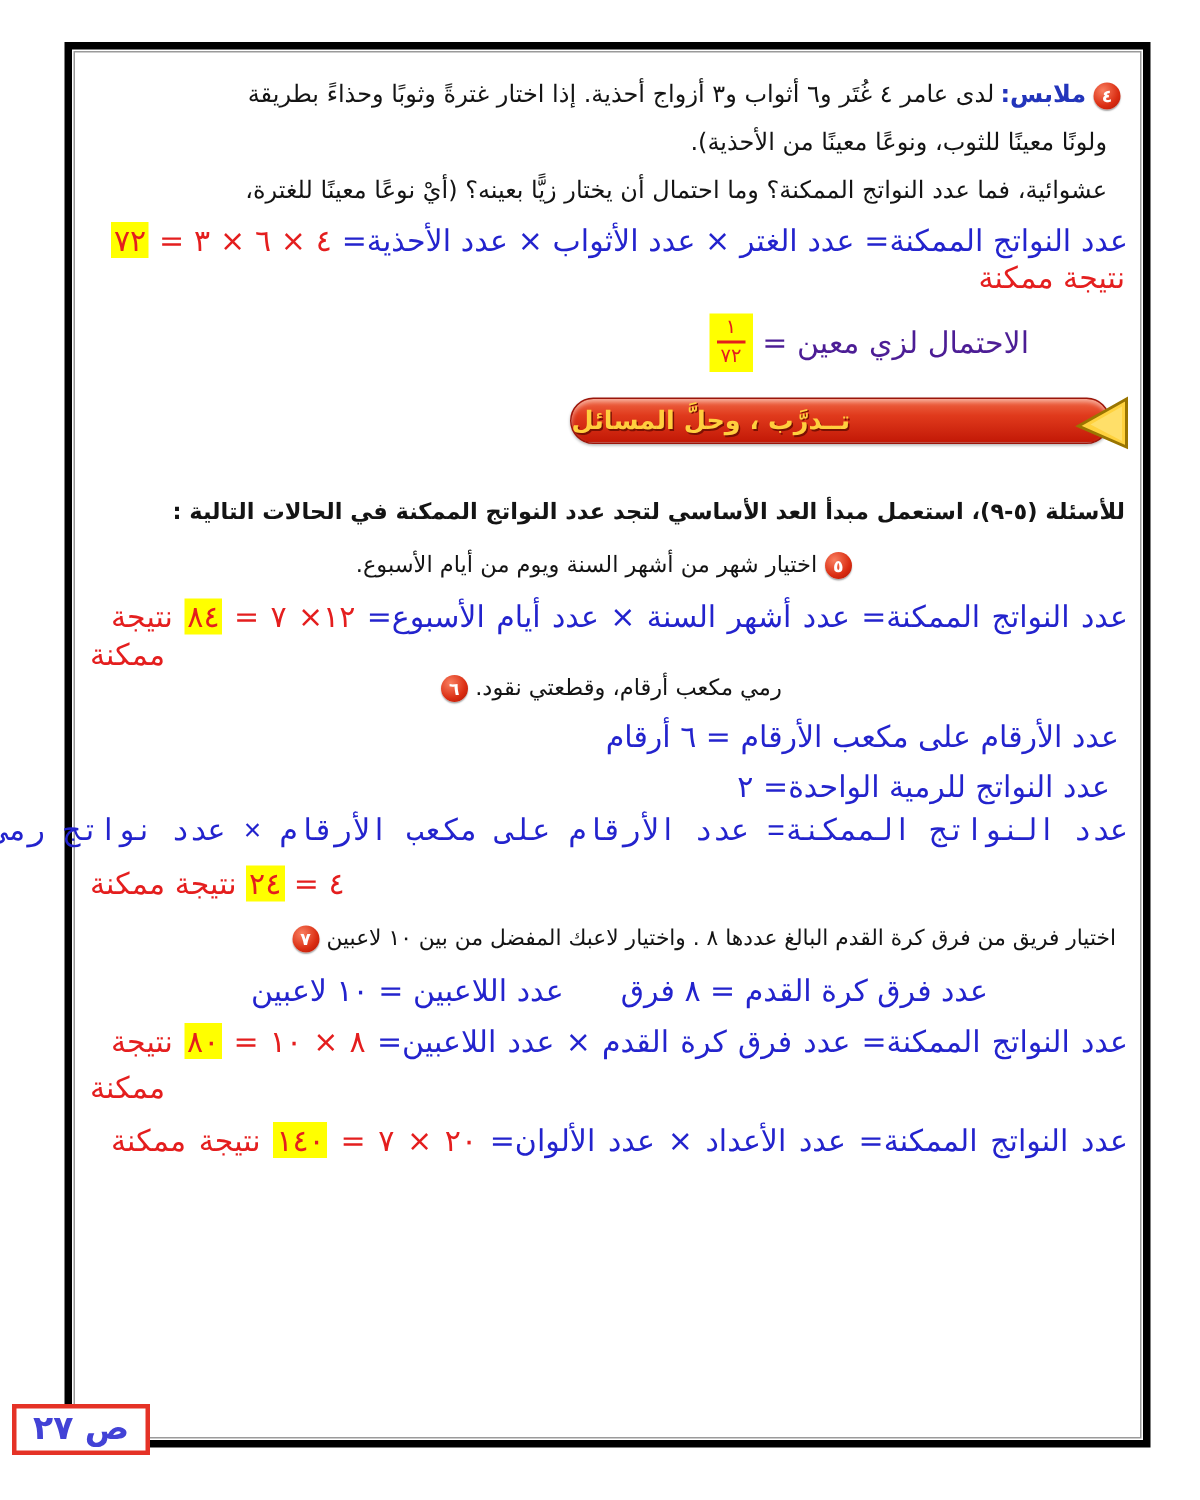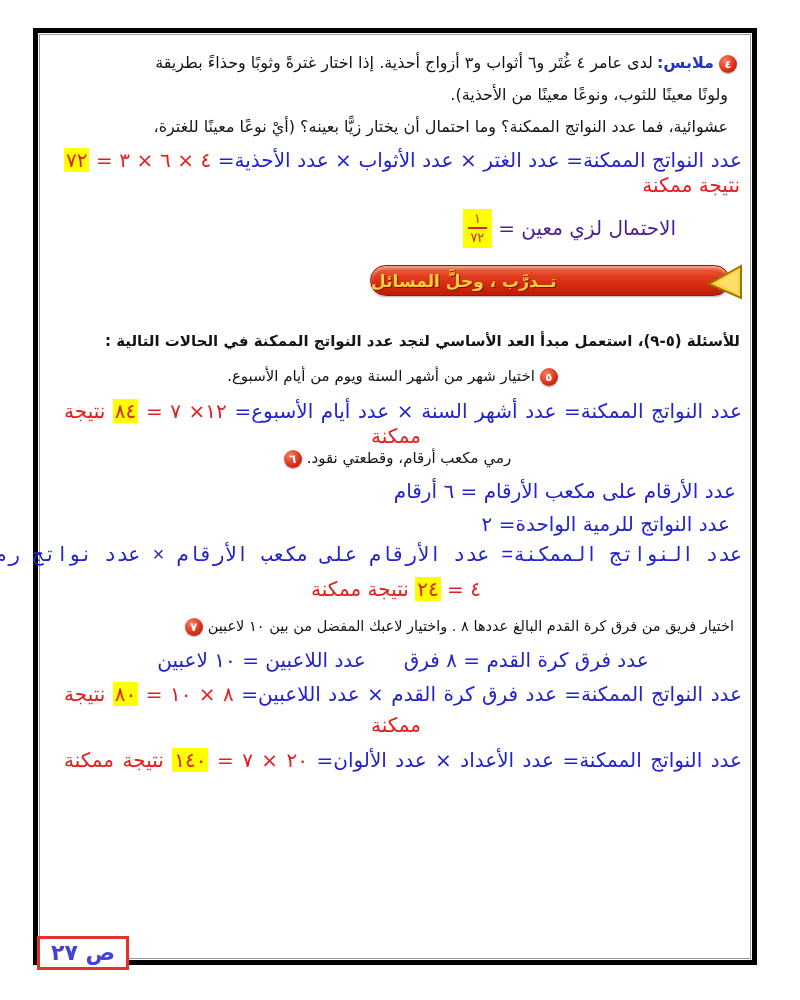--- a/index.html
+++ b/index.html
@@ -1,35 +1,35 @@
 <!DOCTYPE html>
 <html lang="ar"><head>
 <meta charset="utf-8">
 <style>
   html,body{margin:0;padding:0;background:#fff;}
   .canvas{position:relative;width:800px;height:1000px;background:#fff;overflow:hidden;
           font-family:"DejaVu Sans",sans-serif;}
-  .page{position:absolute;left:33px;top:28px;width:724px;height:937px;border:5px solid #000;box-sizing:border-box;background:#fff;}
+  .page{position:absolute;left:43px;top:28px;width:724px;height:937px;border:5px solid #000;box-sizing:border-box;background:#fff;}
   .page-inner{position:absolute;inset:1px;border:1px solid #9a9a9a;}
   .content{position:absolute;inset:0;padding:12px 8px 0 8px;direction:rtl;}
   .line{white-space:nowrap;}
   
   .stmt{font-size:16px;line-height:32px;color:#141414;text-align:right;}
   .stmt-ind{padding-right:14px;}
   .stmt-title{color:#2335bb;font-weight:bold;margin-left:4px;}
   .stmt-sm{font-size:15px;line-height:24px;color:#141414;}
   .stmt-xs{font-size:14.5px;line-height:22px;color:#141414;}
   
   .sol{font-size:20px;line-height:26px;color:#2323cd;padding-left:16px;}
   .seg-red{color:#e41e1e;}
   .hl{background:#ffff00;color:#e41e1e;padding:0 2px;}
   .red-line{color:#e41e1e;}
   .justify{text-align:justify;text-align-last:justify;}
   .t-right{text-align:right;}
-  .t-left{text-align:center;}
+  .t-left{text-align:left;}
   .t-center{text-align:center;}
   
   .badge{display:inline-block;width:18px;height:18px;border-radius:50%;
          background:radial-gradient(circle at 35% 30%, #f97f60, #da2d12 60%, #ad1404);
          color:#fff;font-size:11.5px;font-weight:bold;text-align:center;line-height:18px;
          vertical-align:middle;margin:0 5px;box-shadow:0 1px 1px rgba(0,0,0,.35);}
   
   .prob-row{margin-top:6px;height:50px;text-align:right;padding-right:66px;}
   .prob-label{font-size:20px;color:#4c1d95;line-height:50px;vertical-align:middle;}
   .frac{display:inline-flex;flex-direction:column;align-items:center;vertical-align:middle;
@@ -43,21 +43,21 @@
           background:linear-gradient(180deg,#f06a48 0%,#e03a1c 38%,#c21806 100%);
           box-shadow:inset 0 2px 3px rgba(255,255,255,.45), 0 1px 2px rgba(0,0,0,.3);
           display:flex;align-items:center;justify-content:flex-end;}
   .banner-label{color:#ffcf3e;font-size:17px;font-weight:bold;letter-spacing:1px;
                 text-shadow:1px 1px 0 #7a1004;}
   .banner-arrow{position:absolute;left:auto;right:-16px;top:-3px;}
   
   .instruction{margin-top:34px;font-size:15px;line-height:22px;font-weight:bold;color:#141414;
                text-align:right;padding-right:2px;}
   
-  .footer-box{position:absolute;left:37px;top:936px;border:3px solid #e53226;background:#fff;
+  .footer-box{position:absolute;left:8px;top:936px;border:3px solid #e53226;background:#fff;
               padding:0 11px;direction:rtl;}
   .footer-label{color:#4242d6;font-size:22px;font-weight:bold;line-height:28px;}
 </style>
 </head>
 <body>
 
 <div class="canvas">
   <div class="page">
     <div class="page-inner">
       <div class="content">

